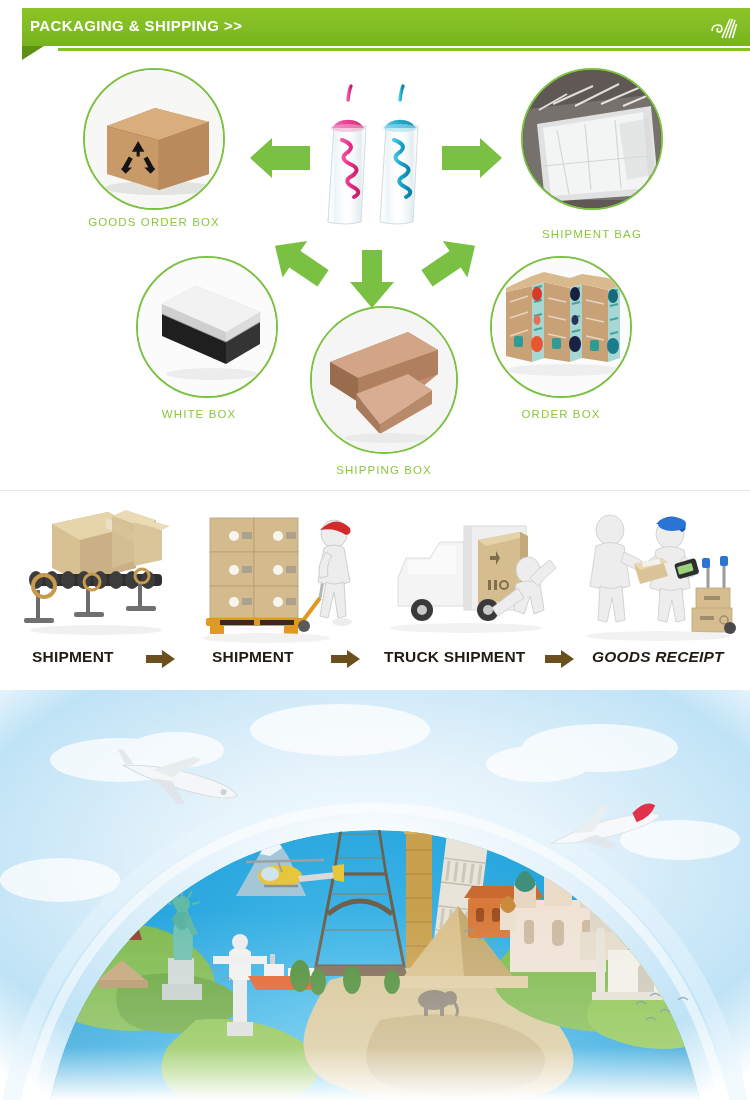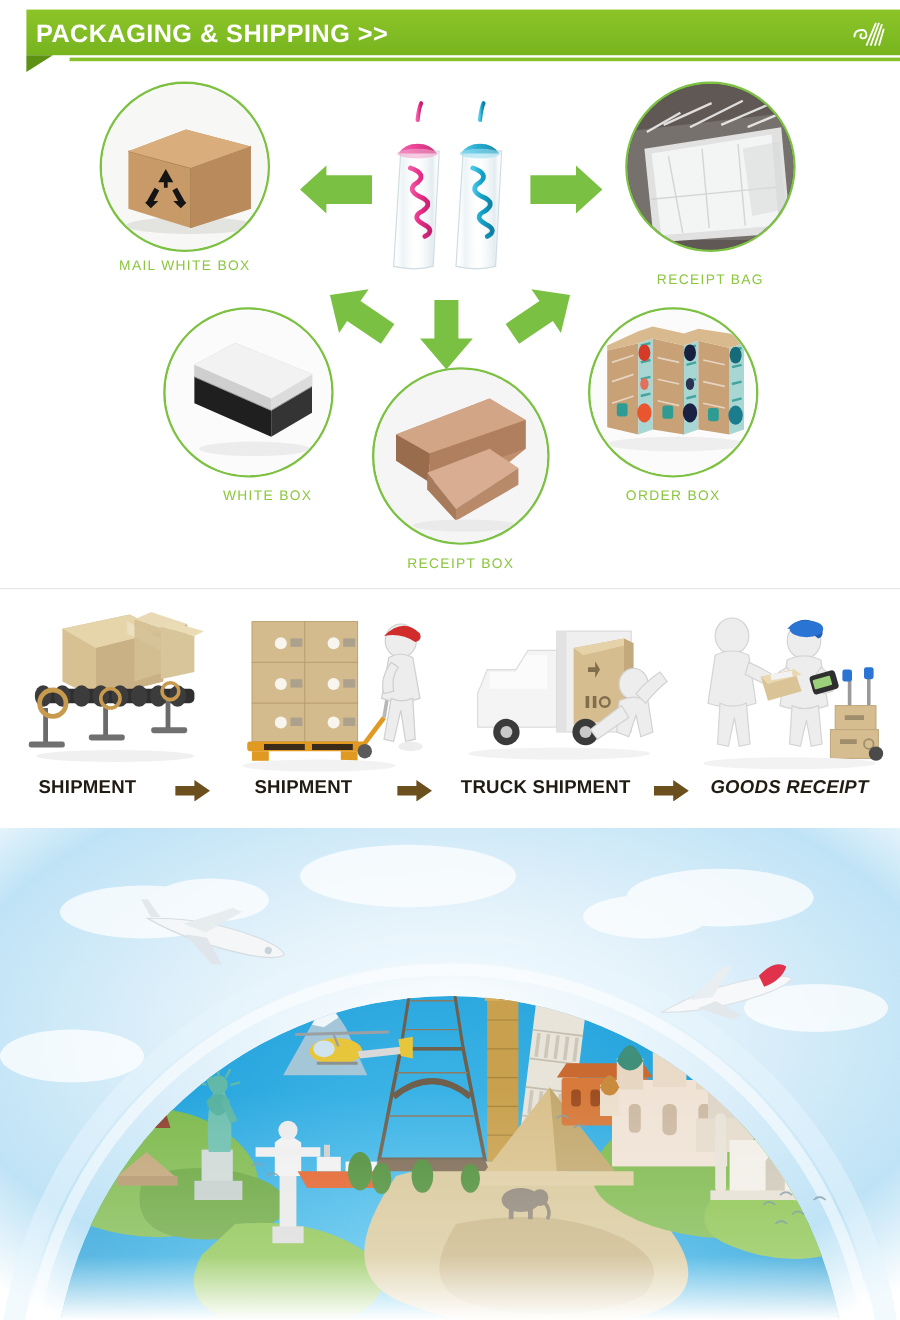--- a/index.html
+++ b/index.html
@@ -6,21 +6,21 @@
   body{width:750px;height:1100px;overflow:hidden;font-family:"Liberation Sans",sans-serif;}
   .page{position:relative;width:750px;height:1100px;background:#fff;}
 
   
   .banner-wrap{position:absolute;left:0;top:8px;width:750px;height:46px;}
   .banner-bar{position:absolute;left:22px;top:0;width:728px;height:38px;
     background:linear-gradient(180deg,#8cc427 0%,#82bd24 50%,#76b31e 100%);}
   .banner-tail{position:absolute;left:22px;top:38px;width:0;height:0;
     border-left:22px solid #5d9113;border-bottom:14px solid transparent;}
   .banner-underline{position:absolute;left:58px;top:40px;width:692px;height:3px;background:#86c02a;}
-  .banner-title{position:absolute;left:30px;top:9px;color:#fff;font-size:21px;font-weight:bold;
+  .banner-title{position:absolute;left:30px;top:9px;color:#fff;font-size:15px;font-weight:bold;
     letter-spacing:.4px;font-family:"Liberation Sans",sans-serif;white-space:nowrap;}
   .banner-logo{position:absolute;right:12px;top:6px;width:32px;height:28px;}
 
   
   .diagram{position:absolute;left:0;top:56px;width:750px;height:430px;}
   .node{position:absolute;}
   .circ{position:absolute;border-radius:50%;border:2px solid #7cc142;overflow:hidden;
     background:#fafafa;box-sizing:border-box;}
   .clabel{position:absolute;text-align:center;color:#8cc63e;font-size:11.5px;
     letter-spacing:1.1px;font-family:"Liberation Sans",sans-serif;white-space:nowrap;}
@@ -129,21 +129,21 @@
         <path d="M74 70 L74 120" fill="none" stroke="#a87f52" stroke-width="1"></path>
         <path d="M22 56 L70 38 L124 52 L74 70 Z" fill="#d9ae7c"></path>
         <path d="M74 70 L124 52 L124 104 L74 120 Z" fill="#b88a5c"></path>
         <g fill="#141414" transform="translate(36,74) scale(.78)">
           <path d="M14 10 L22 -4 L30 10 L24 10 L24 16 L20 16 L20 10 Z"></path>
           <path d="M2 30 L10 16 L15 19 L9 30 L14 30 L6 38 L0 32 Z"></path>
           <path d="M42 30 L34 16 L29 19 L35 30 L30 30 L38 38 L44 32 Z"></path>
         </g>
       </svg>
     </div>
-    <div class="clabel" style="left:83px;top:160px;width:142px;">MAIL WHITE BOX</div>
+    <div class="clabel" style="left:83px;top:160px;width:142px;">GOODS ORDER BOX</div>
 
     <div class="circ" style="left:521px;top:12px;width:142px;height:142px;background:#5b5551;">
       <svg viewBox="0 0 142 142" width="142" height="142">
         <rect width="142" height="142" fill="#5f5854"></rect>
         <path d="M-5 40 L150 22 L150 130 L-5 130 Z" fill="#8e8a86" opacity=".5"></path>
         <path d="M14 54 L128 36 L136 124 L22 132 Z" fill="#e9eaea" opacity=".92"></path>
         <path d="M20 58 L120 42 L126 118 L28 126 Z" fill="#f6f7f7" opacity=".85"></path>
         <g stroke="#ffffff" stroke-width="2" fill="none" opacity=".8">
           <path d="M30 34 L70 16"></path>
             <path d="M52 36 L96 14"></path>
@@ -153,51 +153,51 @@
         </g>
         <g stroke="#c9cccd" stroke-width="1.2" fill="none" opacity=".75">
           <path d="M34 60 L46 124"></path>
             <path d="M62 54 L68 120"></path>
             <path d="M92 50 L98 118"></path>
           <path d="M20 96 L124 86"></path>
         </g>
         <path d="M96 54 L126 48 L132 104 L104 110 Z" fill="#d7dadb" opacity=".55"></path>
       </svg>
     </div>
-    <div class="clabel" style="left:521px;top:172px;width:142px;">RECEIPT BAG</div>
+    <div class="clabel" style="left:521px;top:172px;width:142px;">SHIPMENT BAG</div>
 
     <div class="circ" style="left:136px;top:200px;width:142px;height:142px;">
       <svg viewBox="0 0 142 142" width="142" height="142">
         <rect width="142" height="142" fill="#fbfbfb"></rect>
         <path d="M24 46 L58 28 L122 54 L122 64 L58 40 L24 56 Z" fill="#ffffff" stroke="#e2e2e2" stroke-width=".8"></path>
         <path d="M24 46 L58 28 L122 54 L88 74 Z" fill="#f2f2f2"></path>
         <path d="M88 74 L122 54 L122 64 L88 84 Z" fill="#dcdcdc"></path>
         <path d="M24 46 L88 74 L88 84 L24 56 Z" fill="#cfcfcf"></path>
         <path d="M24 56 L88 84 L88 106 L24 78 Z" fill="#1f1f1f"></path>
         <path d="M88 84 L122 64 L122 86 L88 106 Z" fill="#343434"></path>
         <path d="M24 56 L88 84 L122 64" fill="none" stroke="#9a9a9a" stroke-width=".8"></path>
         <ellipse cx="74" cy="116" rx="46" ry="6" fill="#ececec"></ellipse>
       </svg>
     </div>
-    <div class="clabel" style="left:152px;top:352px;width:142px;">WHITE BOX</div>
+    <div class="clabel" style="left:128px;top:352px;width:142px;">WHITE BOX</div>
 
     <div class="circ" style="left:310px;top:250px;width:148px;height:148px;">
       <svg viewBox="0 0 148 148" width="148" height="148">
         <rect width="148" height="148" fill="#f5f5f5"></rect>
         <path d="M18 54 L96 24 L126 42 L126 66 L104 84 L18 76 Z" fill="#c08f6e"></path>
         <path d="M18 54 L96 24 L126 42 L46 70 Z" fill="#d3a587"></path>
         <path d="M46 70 L126 42 L126 66 L46 94 Z" fill="#b07f5f"></path>
         <path d="M18 54 L46 70 L46 94 L18 76 Z" fill="#9a6c4e"></path>
         <path d="M44 86 L96 66 L120 82 L68 116 Z" fill="#d8ad91"></path>
         <path d="M68 116 L120 82 L120 96 L68 126 Z" fill="#b98a6a"></path>
         <path d="M44 86 L68 116 L68 126 L44 100 Z" fill="#a67a5a"></path>
         <ellipse cx="76" cy="130" rx="44" ry="5" fill="#eaeaea"></ellipse>
       </svg>
     </div>
-    <div class="clabel" style="left:310px;top:408px;width:148px;">RECEIPT BOX</div>
+    <div class="clabel" style="left:310px;top:408px;width:148px;">SHIPPING BOX</div>
 
     <div class="circ" style="left:490px;top:200px;width:142px;height:142px;">
       <svg viewBox="0 0 142 142" width="142" height="142">
         <rect width="142" height="142" fill="#fbfbfb"></rect>
         <g>
           <path d="M14 34 L40 28 L40 104 L14 98 Z" fill="#c8a177"></path>
           <path d="M40 28 L52 24 L52 100 L40 104 Z" fill="#a8d6d2"></path>
           <path d="M52 24 L78 30 L78 104 L52 100 Z" fill="#c8a177"></path>
           <path d="M78 30 L90 26 L90 100 L78 104 Z" fill="#a8d6d2"></path>
           <path d="M90 26 L116 32 L116 104 L90 100 Z" fill="#c8a177"></path>

